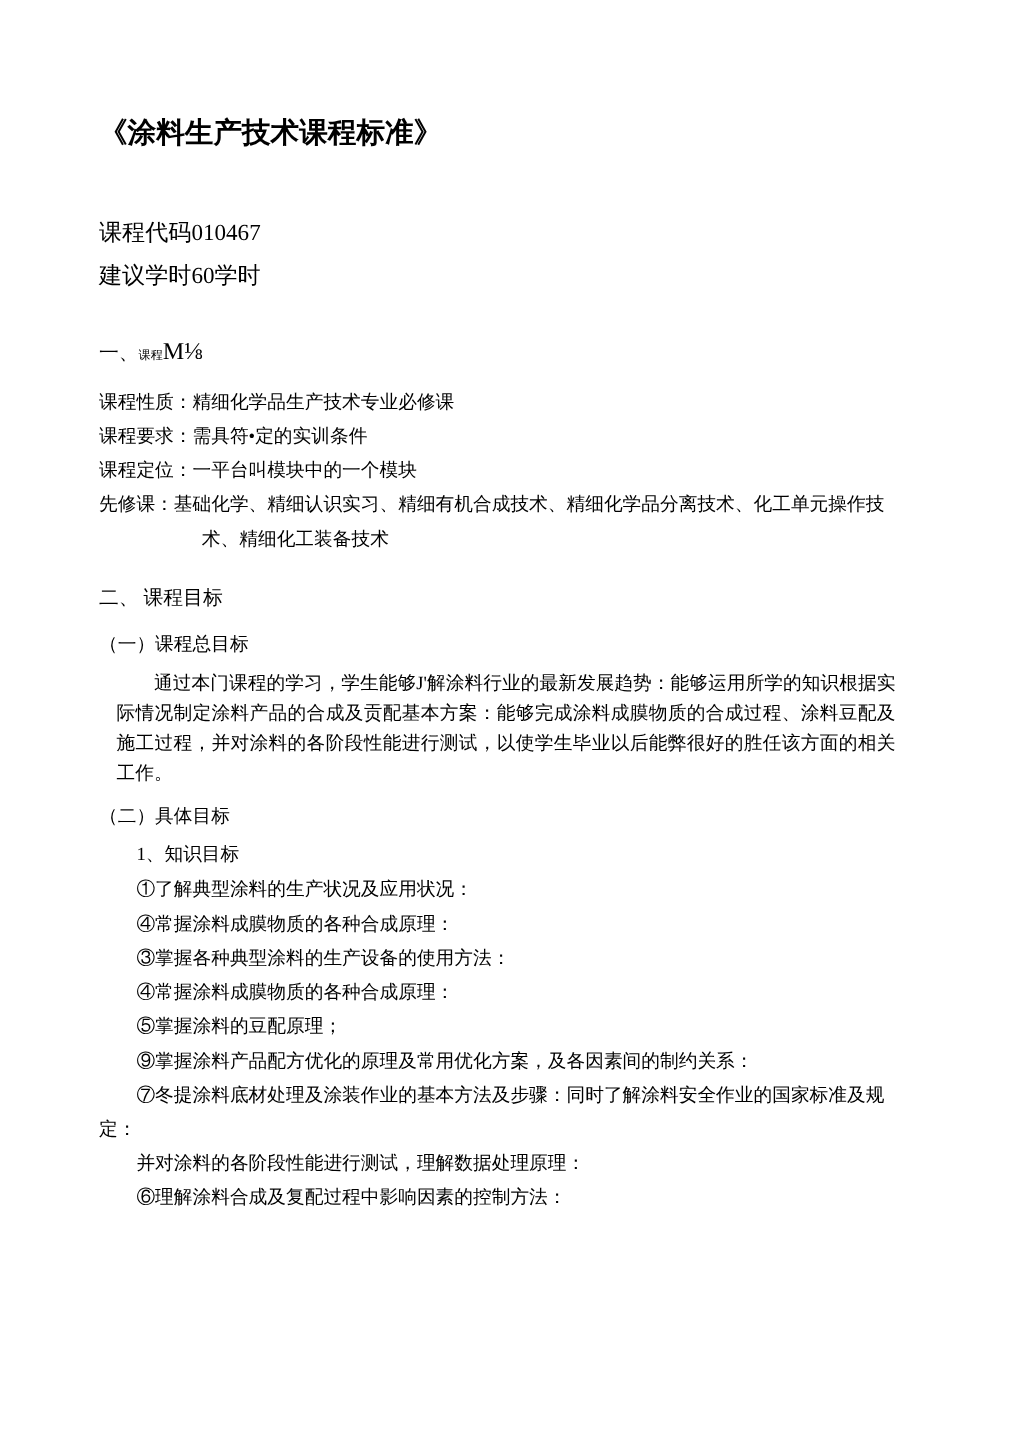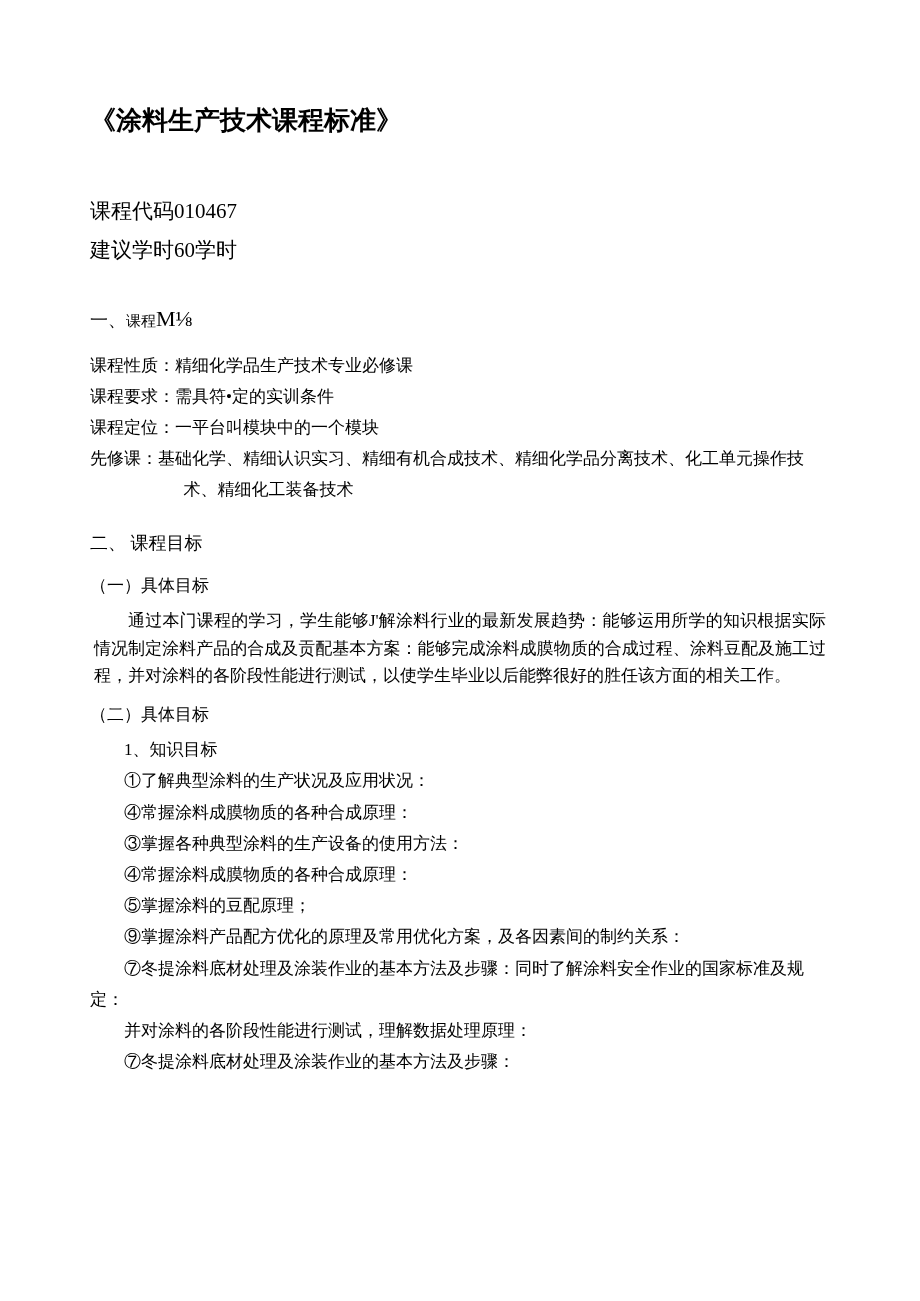--- a/index.html
+++ b/index.html
@@ -25,37 +25,37 @@
     }
     .meta-line {
       display: block;
     }
     .section-heading {
       font-size: 18px;
       margin-top: 25px;
       margin-bottom: 15px;
     }
     .section-heading .label {
-      font-size: 15px;
+      font-size: 11px;
     }
     .section-heading .big {
       font-size: 22px;
     }
     .info-line {
       margin: 4px 0;
     }
     .prereq-indent {
       padding-left: 5.5em;
     }
     .subheading {
       margin: 12px 0 8px 0;
     }
     .body-p {
       text-indent: 2em;
-      margin: 4px 4px;
+      margin: 4px 16px;
       text-align: justify;
     }
     .indent-1 {
       padding-left: 2em;
       margin: 4px 0;
     }
     .indent-2 {
       padding-left: 2em;
       margin: 4px 0;
     }
@@ -79,28 +79,28 @@
 </div>
 
 <div class="info-line">课程性质：精细化学品生产技术专业必修课</div>
 <div class="info-line">课程要求：需具符•定的实训条件</div>
 <div class="info-line">课程定位：一平台叫模块中的一个模块</div>
 <div class="info-line">先修课：基础化学、精细认识实习、精细有机合成技术、精细化学品分离技术、化工单元操作技</div>
 <div class="info-line prereq-indent">术、精细化工装备技术</div>
 
 <div class="section-heading">二、 课程目标</div>
 
-<div class="subheading">（一）具体目标</div>
+<div class="subheading">（一）课程总目标</div>
 <p class="body-p">通过本门课程的学习，学生能够J'解涂料行业的最新发展趋势：能够运用所学的知识根据实际情况制定涂料产品的合成及贡配基本方案：能够完成涂料成膜物质的合成过程、涂料豆配及施工过程，并对涂料的各阶段性能进行测试，以使学生毕业以后能弊很好的胜任该方面的相关工作。</p>
 <div class="subheading">（二）具体目标</div>
 
 <div class="indent-1">1、知识目标</div>
 
 <div class="indent-2">①了解典型涂料的生产状况及应用状况：</div>
 <div class="indent-2">④常握涂料成膜物质的各种合成原理：</div>
 <div class="indent-2">③掌握各种典型涂料的生产设备的使用方法：</div>
 <div class="indent-2">④常握涂料成膜物质的各种合成原理：</div>
 <div class="indent-2">⑤掌握涂料的豆配原理；</div>
 <div class="indent-2">⑨掌握涂料产品配方优化的原理及常用优化方案，及各因素间的制约关系：</div>
 <div class="indent-2">⑦冬提涂料底材处理及涂装作业的基本方法及步骤：同时了解涂料安全作业的国家标准及规</div>
 <div class="flush-left">定：</div>
 <div class="indent-2">并对涂料的各阶段性能进行测试，理解数据处理原理：</div>
-<div class="indent-2">⑦冬提涂料底材处理及涂装作业的基本方法及步骤：</div>
+<div class="indent-2">⑥理解涂料合成及复配过程中影响因素的控制方法：</div>
 
 </body></html>

